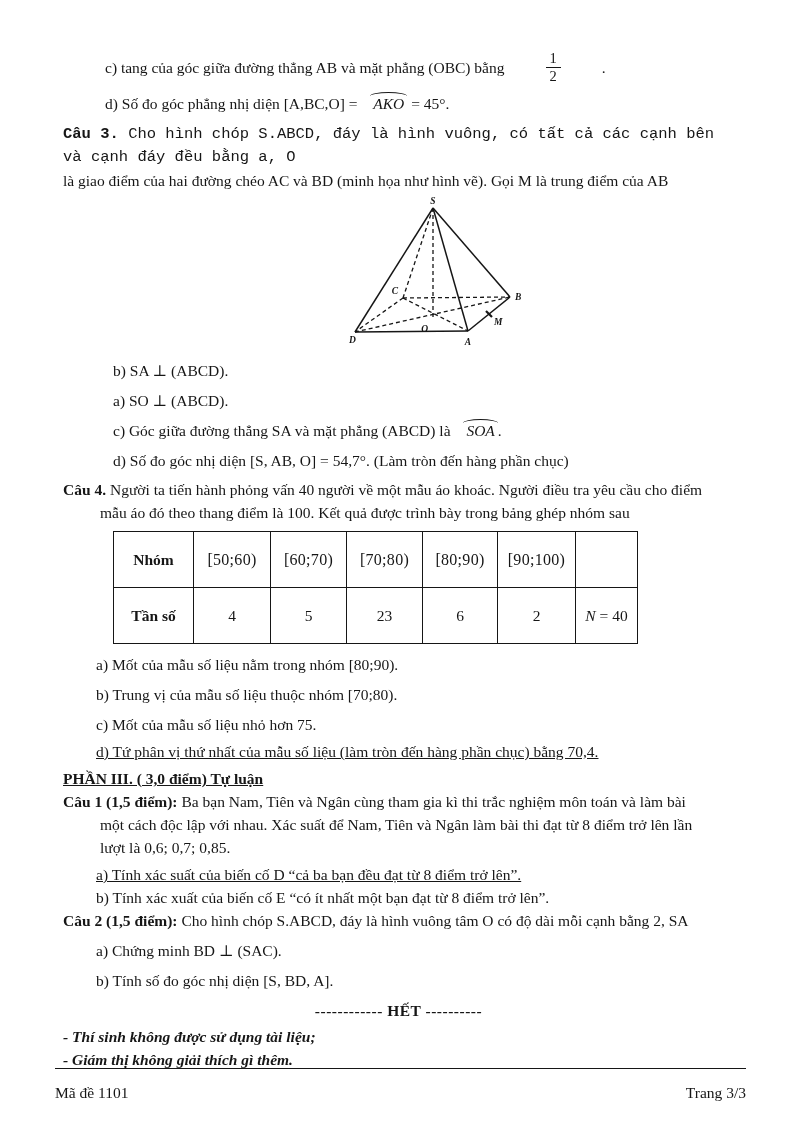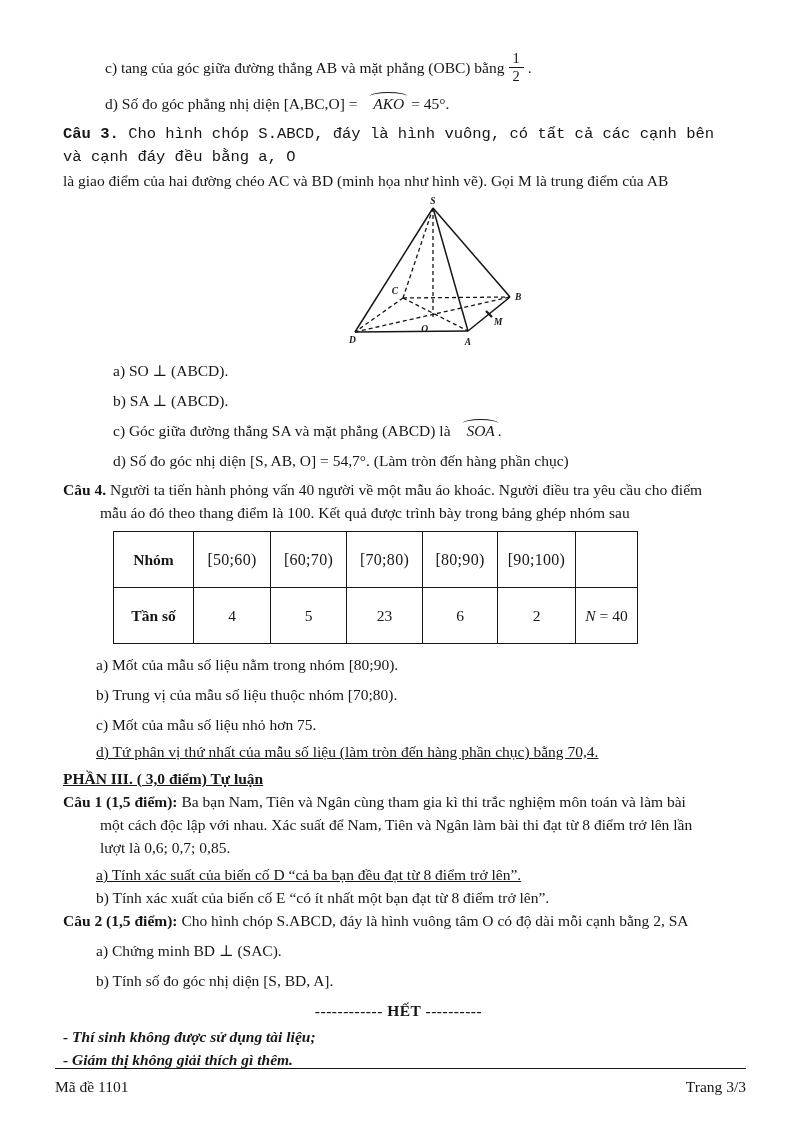--- a/index.html
+++ b/index.html
@@ -9,21 +9,21 @@
     margin:0 auto;
     background:#ffffff;
     color:#161616;
     font-family:"Liberation Serif","DejaVu Serif",serif;
     font-size:15.5px;
     line-height:23px;
     overflow:hidden;
     box-sizing:border-box;
     padding:44px 60px 0 63px;
   }
-  .line{position:relative;}
+  .line{position:relative;gap:37px;}
   .ind42{padding-left:42px;}
   .ind50{padding-left:50px;}
   .ind37{padding-left:37px;}
   .ind33{padding-left:33px;}
   .b{font-weight:bold;}
   .it{font-style:italic;}
   .mt2{margin-top:2px;}.mt4{margin-top:4px;text-decoration:underline;}.mt6{margin-top:6px;}.mt8{margin-top:8px;font-family:Liberation Mono, monospace;}
   .gap28{margin-top:7px;}
   
   .fracline{display:flex;align-items:center;height:46px;}
@@ -59,21 +59,21 @@
   table.freq .lastcol{min-width:62px;}
   
   .het{text-align:center;font-weight:bold;margin-top:7px;letter-spacing:.5px;}
   
   .notes{font-weight:bold;font-style:italic;margin-top:3px;}
   
   .footer{
     position:absolute;left:55px;right:48px;top:1068px;
     border-top:1.9px solid #161616;
     display:flex;justify-content:space-between;
-    padding-top:6px;font-size:15.5px;align-items:flex-end;
+    padding-top:12px;font-size:15.5px;align-items:flex-end;
   }
 </style>
 </head>
 <body>
 
 <div class="page">
 
   <div class="line ind42 fracline">
     <span>c) tang của góc giữa đường thẳng AB và mặt phẳng (OBC) bằng</span>
     <span class="frac">
@@ -116,22 +116,22 @@
       <text x="88" y="10" text-anchor="middle">S</text>
       <text x="53" y="100" text-anchor="end">C</text>
       <text x="170" y="106" text-anchor="start">B</text>
       <text x="4" y="149" text-anchor="start">D</text>
       <text x="123" y="151" text-anchor="middle">A</text>
       <text x="83" y="138" text-anchor="end">O</text>
       <text x="149" y="131" text-anchor="start">M</text>
     </svg>
   </div>
 
+  <div class="line ind50 gap28">b) SA ⊥ (ABCD).</div>
   <div class="line ind50 gap28">a) SO ⊥ (ABCD).</div>
-  <div class="line ind50 gap28">b) SA ⊥ (ABCD).</div>
   <div class="line ind50 gap28">
     <span>c) Góc giữa đường thẳng SA và mặt phẳng (ABCD) là</span>
     <span class="arc">SOA</span><span>.</span>
   </div>
   <div class="line ind50 gap28">d) Số đo góc nhị diện [S, AB, O] = 54,7°.  (Làm tròn đến hàng phần chục)</div>
 
   <div class="line mt6">
     <span class="b">Câu 4.</span>
     <span>Người ta tiến hành phỏng vấn 40 người về một mẫu áo khoác. Người điều tra yêu cầu cho điểm</span>
   </div>

